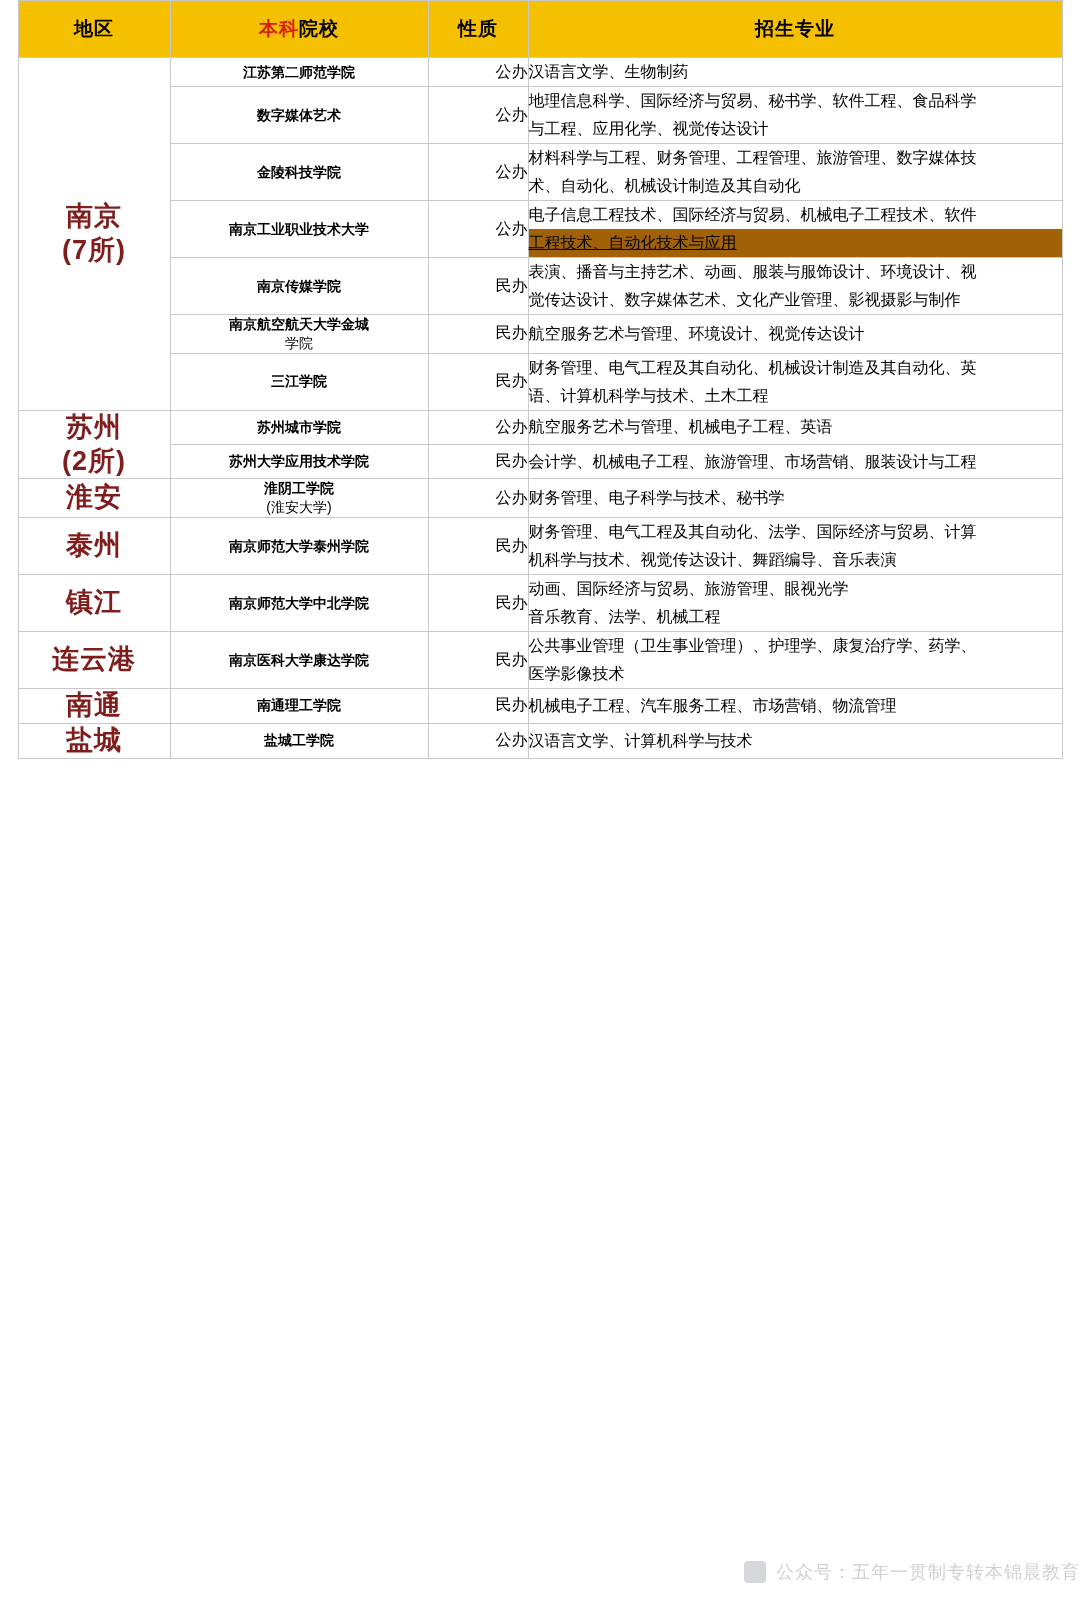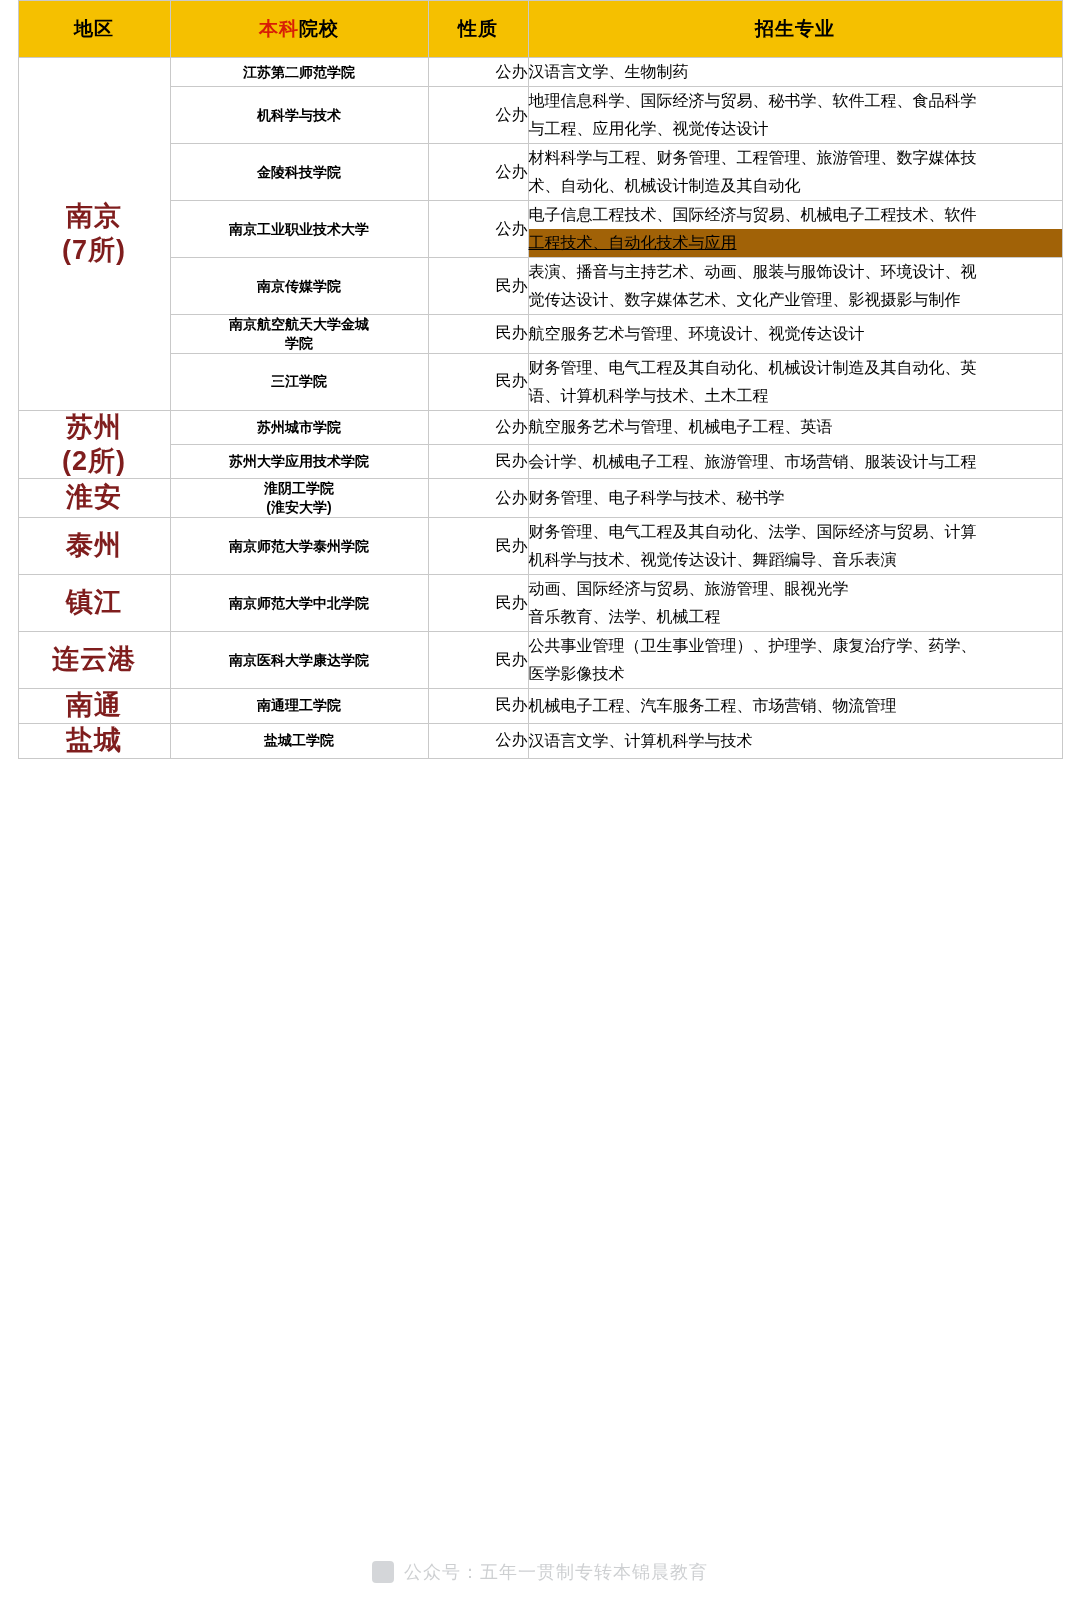--- a/index.html
+++ b/index.html
@@ -59,21 +59,21 @@
   }
   td.school {
     text-align: center;
     font-weight: bold;
     font-size: 14px;
     line-height: 1.35;
     padding: 8px 10px;
   }
   td.school .sub2 {
     display: block;
-    font-weight: bold;
+    font-weight: normal;
     text-align: center;
   }
   td.nature {
     text-align: right;
     font-size: 16px;
   }
   td.majors {
     text-align: left;
     font-size: 16px;
     line-height: 1.75;
@@ -83,21 +83,21 @@
   .hl-pink { background: #a16207; text-decoration: underline; }
 
   
   .watermark {
     position: absolute;
     left: 0;
     right: 0;
     bottom: 34px;
     display: flex;
     align-items: center;
-    justify-content: center;
+    justify-content: flex-end;
     gap: 10px;
     pointer-events: none;
     opacity: 0.42;
   }
   .watermark .wm-icon {
     width: 22px;
     height: 22px;
     border-radius: 4px;
     background: #9aa0a6;
     display: inline-block;
@@ -136,21 +136,21 @@
           <span class="sub">(7所)</span>
         </td>
         <td class="school">江苏第二师范学院</td>
         <td class="nature">公办</td>
         <td class="majors">
           <span class="ln">汉语言文学、生物制药</span>
         </td>
       </tr>
 
       <tr>
-        <td class="school">机科学与技术</td>
+        <td class="school">数字媒体艺术</td>
         <td class="nature">公办</td>
         <td class="majors">
           <span class="ln">地理信息科学、国际经济与贸易、秘书学、软件工程、食品科学</span>
           <span class="ln">与工程、应用化学、视觉传达设计</span>
         </td>
       </tr>
 
       <tr>
         <td class="school">金陵科技学院</td>
         <td class="nature">公办</td>

